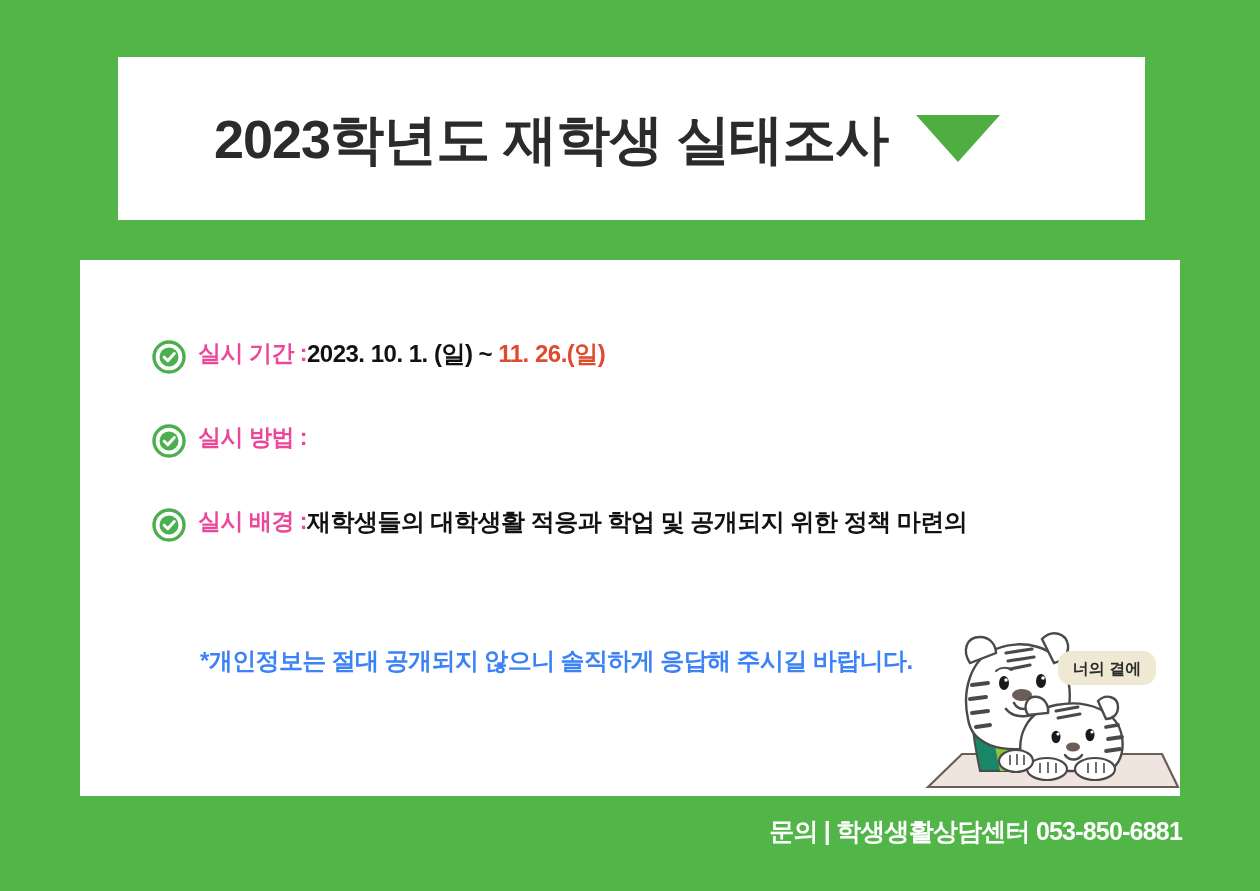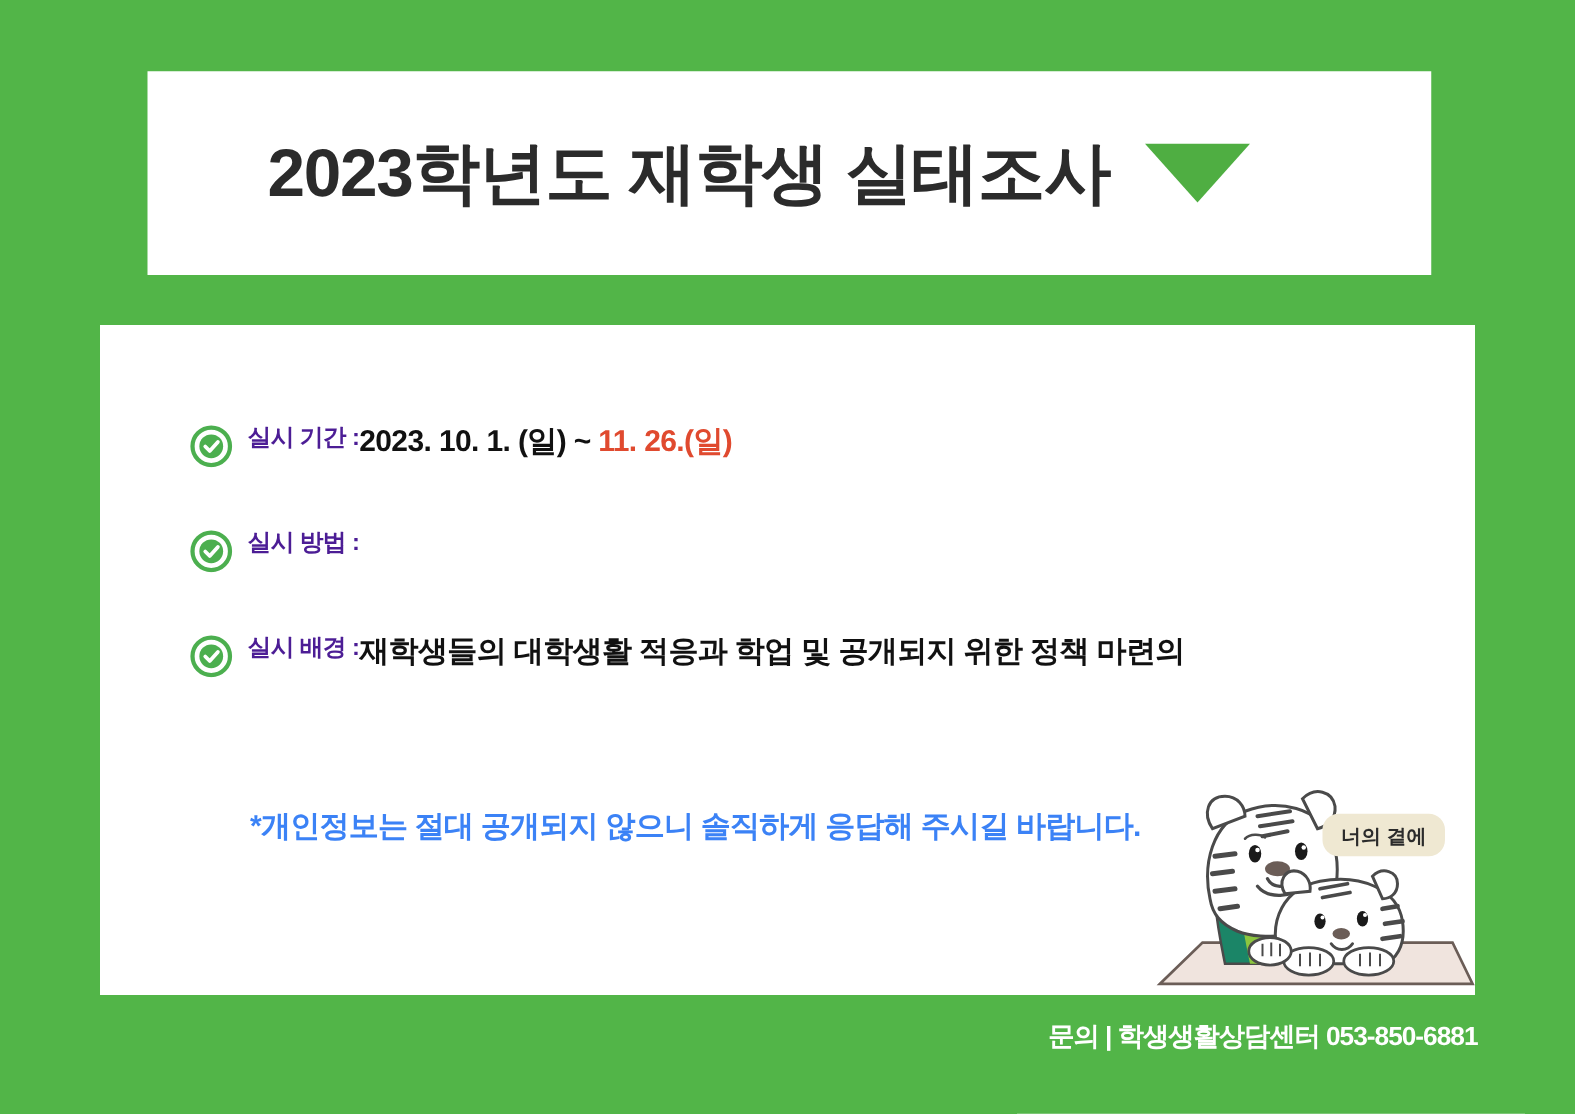--- a/index.html
+++ b/index.html
@@ -72,23 +72,23 @@
   }
   .check-icon {
     flex: 0 0 auto;
     width: 34px;
     height: 34px;
     margin-right: 12px;
     margin-top: 2px;
   }
   .row-label {
     flex: 0 0 auto;
-    font-size: 19px;
-    font-weight: 700;
-    color: #4c1d95;
+    font-size: 23px;
+    font-weight: 700;
+    color: #ec4899;
     letter-spacing: -0.5px;
     white-space: nowrap;
     line-height: 1.35;
   }
   .row-value {
     font-size: 24px;
     font-weight: 700;
     color: #111111;
     letter-spacing: -0.5px;
     line-height: 1.35;
@@ -119,21 +119,21 @@
     bottom: 0px;
     width: 270px;
     height: 185px;
   }
 
   
   #footer {
     position: absolute;
     right: 78px;
     top: 815px;
-    font-size: 21px;
+    font-size: 25px;
     font-weight: 700;
     color: #ffffff;
     letter-spacing: -0.8px;
     white-space: nowrap;
   }
 </style>
 </head>
 <body>
 
 <div id="title-panel">

